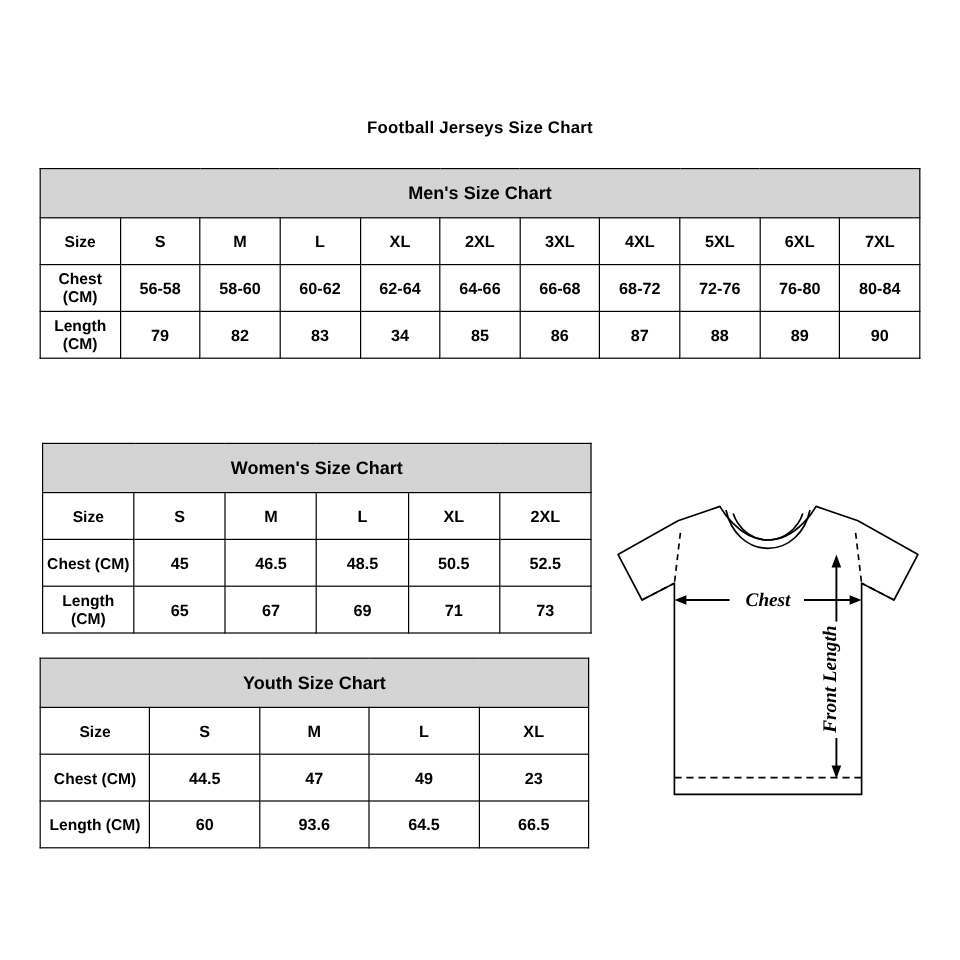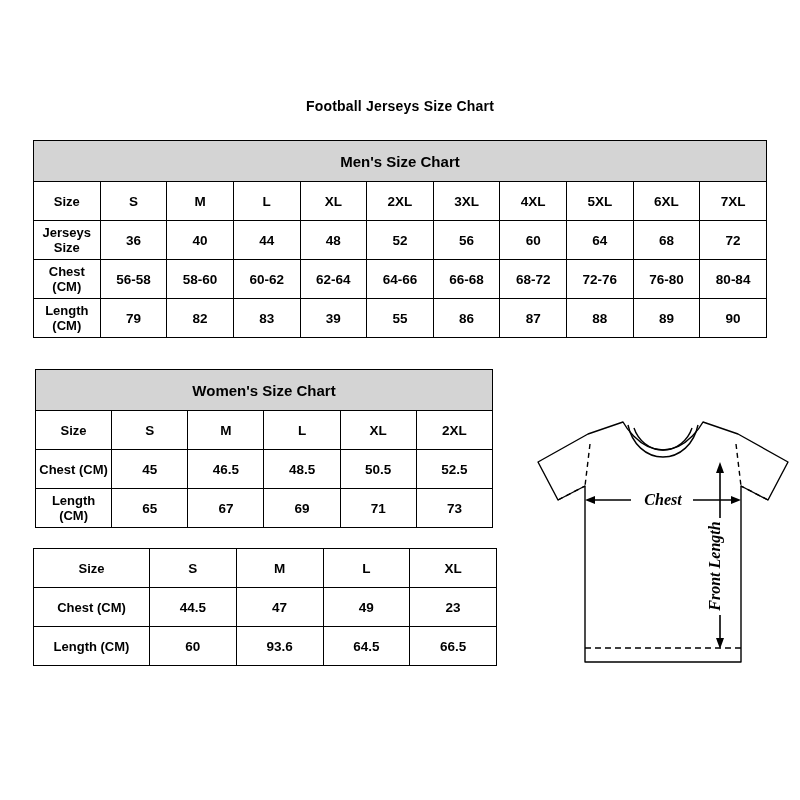--- a/index.html
+++ b/index.html
@@ -83,21 +83,21 @@
     width: 115px;
     font-size: 13px;
   }
   #youth-table td.val {
     width: 85.75px;
   }
 
   
   #shirt-diagram {
     position: absolute;
-    left: 528px;
+    left: 505px;
     top: 400px;
     width: 270px;
     height: 290px;
   }
   #shirt-diagram svg {
     display: block;
   }
   .shirt-label {
     font-family: "Liberation Serif", serif;
     font-style: italic;
@@ -123,52 +123,39 @@
       <td class="val">L</td>
       <td class="val">XL</td>
       <td class="val">2XL</td>
       <td class="val">3XL</td>
       <td class="val">4XL</td>
       <td class="val">5XL</td>
       <td class="val">6XL</td>
       <td class="val">7XL</td>
     </tr>
     <tr>
-      <td class="label-col">Jerseys Size</td>
-      <td class="val">36</td>
-      <td class="val">40</td>
-      <td class="val">44</td>
-      <td class="val">48</td>
-      <td class="val">52</td>
-      <td class="val">56</td>
-      <td class="val">60</td>
-      <td class="val">64</td>
-      <td class="val">68</td>
-      <td class="val">72</td>
-    </tr>
-    <tr>
       <td class="label-col">Chest (CM)</td>
       <td class="val">56-58</td>
       <td class="val">58-60</td>
       <td class="val">60-62</td>
       <td class="val">62-64</td>
       <td class="val">64-66</td>
       <td class="val">66-68</td>
       <td class="val">68-72</td>
       <td class="val">72-76</td>
       <td class="val">76-80</td>
       <td class="val">80-84</td>
     </tr>
     <tr>
       <td class="label-col">Length (CM)</td>
       <td class="val">79</td>
       <td class="val">82</td>
       <td class="val">83</td>
-      <td class="val">39</td>
-      <td class="val">55</td>
+      <td class="val">34</td>
+      <td class="val">85</td>
       <td class="val">86</td>
       <td class="val">87</td>
       <td class="val">88</td>
       <td class="val">89</td>
       <td class="val">90</td>
     </tr>
   </tbody>
 </table>
 
 <table class="size-table" id="womens-table">
@@ -198,20 +185,23 @@
       <td class="val">67</td>
       <td class="val">69</td>
       <td class="val">71</td>
       <td class="val">73</td>
     </tr>
   </tbody>
 </table>
 
 <table class="size-table" id="youth-table">
   <tbody>
+    <tr class="header-row">
+      <td colspan="5">Youth Size Chart</td>
+    </tr>
     <tr>
       <td class="label-col">Size</td>
       <td class="val">S</td>
       <td class="val">M</td>
       <td class="val">L</td>
       <td class="val">XL</td>
     </tr>
     <tr>
       <td class="label-col">Chest (CM)</td>
       <td class="val">44.5</td>

